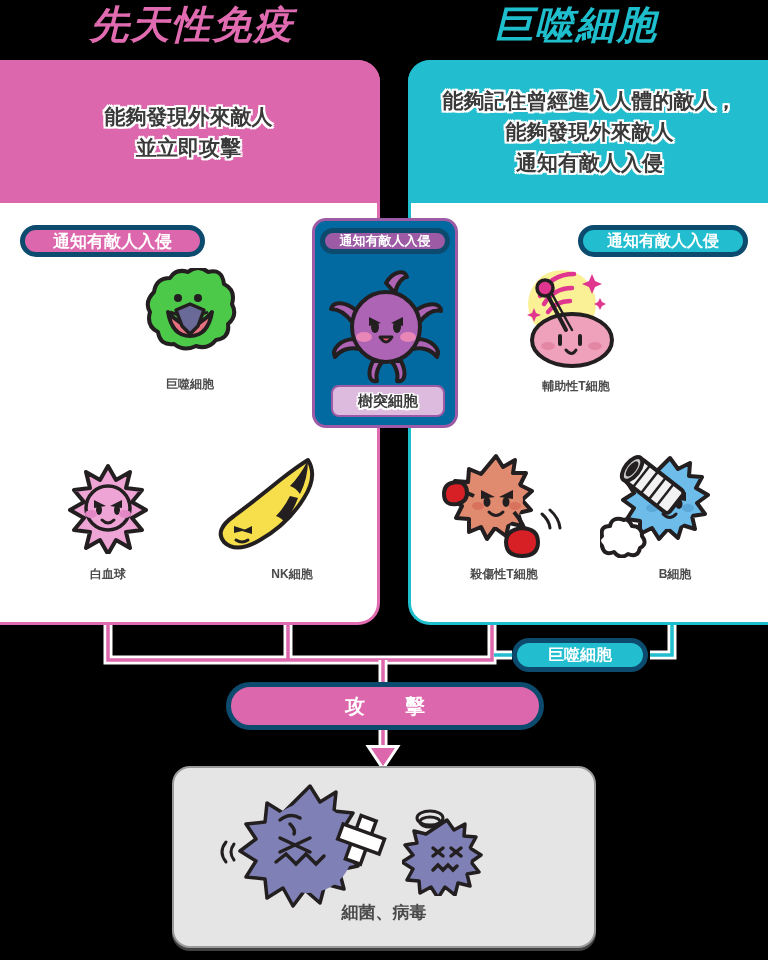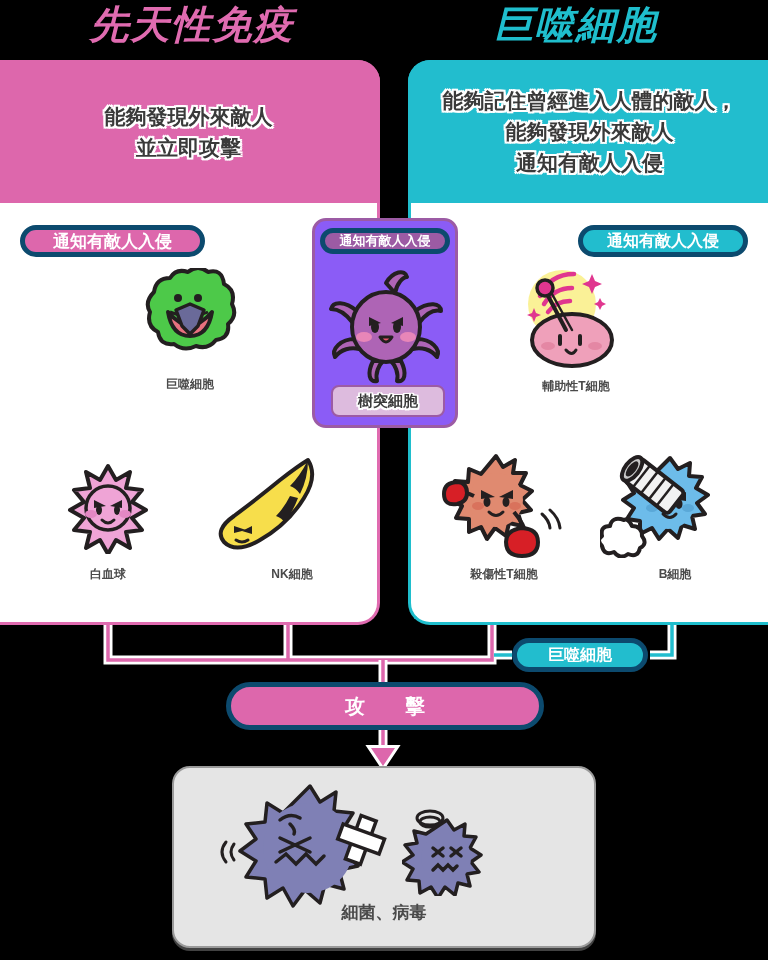--- a/index.html
+++ b/index.html
@@ -88,21 +88,21 @@
   #badge-adaptive-notify{left:578px;top:225px;width:170px;height:32px;font-size:16px;}
   #badge-antibody{left:512px;top:638px;width:136px;height:34px;font-size:16px;}
   #badge-attack{
     left:226px;top:682px;width:318px;height:48px;font-size:20px;
     letter-spacing:10px;text-indent:10px;
   }
 
   
   #card-dendritic{
     left:312px;top:218px;width:146px;height:210px;
-    background:#8b5cf6;
+    background:#0369a1;
     border:3px solid #9C5BA4;
     border-radius:14px;
     box-sizing:border-box;
   }
   #label-dendritic{
     position:absolute;left:16px;bottom:8px;width:110px;height:28px;
     background:#DDBBDE;border:2.5px solid #9C5BA4;border-radius:8px;
     display:flex;align-items:center;justify-content:center;
     font-size:15px;font-weight:bold;color:#3a3a3a;
     text-shadow:-1.5px -1.5px 0 #fff,1.5px -1.5px 0 #fff,-1.5px 1.5px 0 #fff,1.5px 1.5px 0 #fff,0 -1.5px 0 #fff,0 1.5px 0 #fff,-1.5px 0 0 #fff,1.5px 0 0 #fff;

